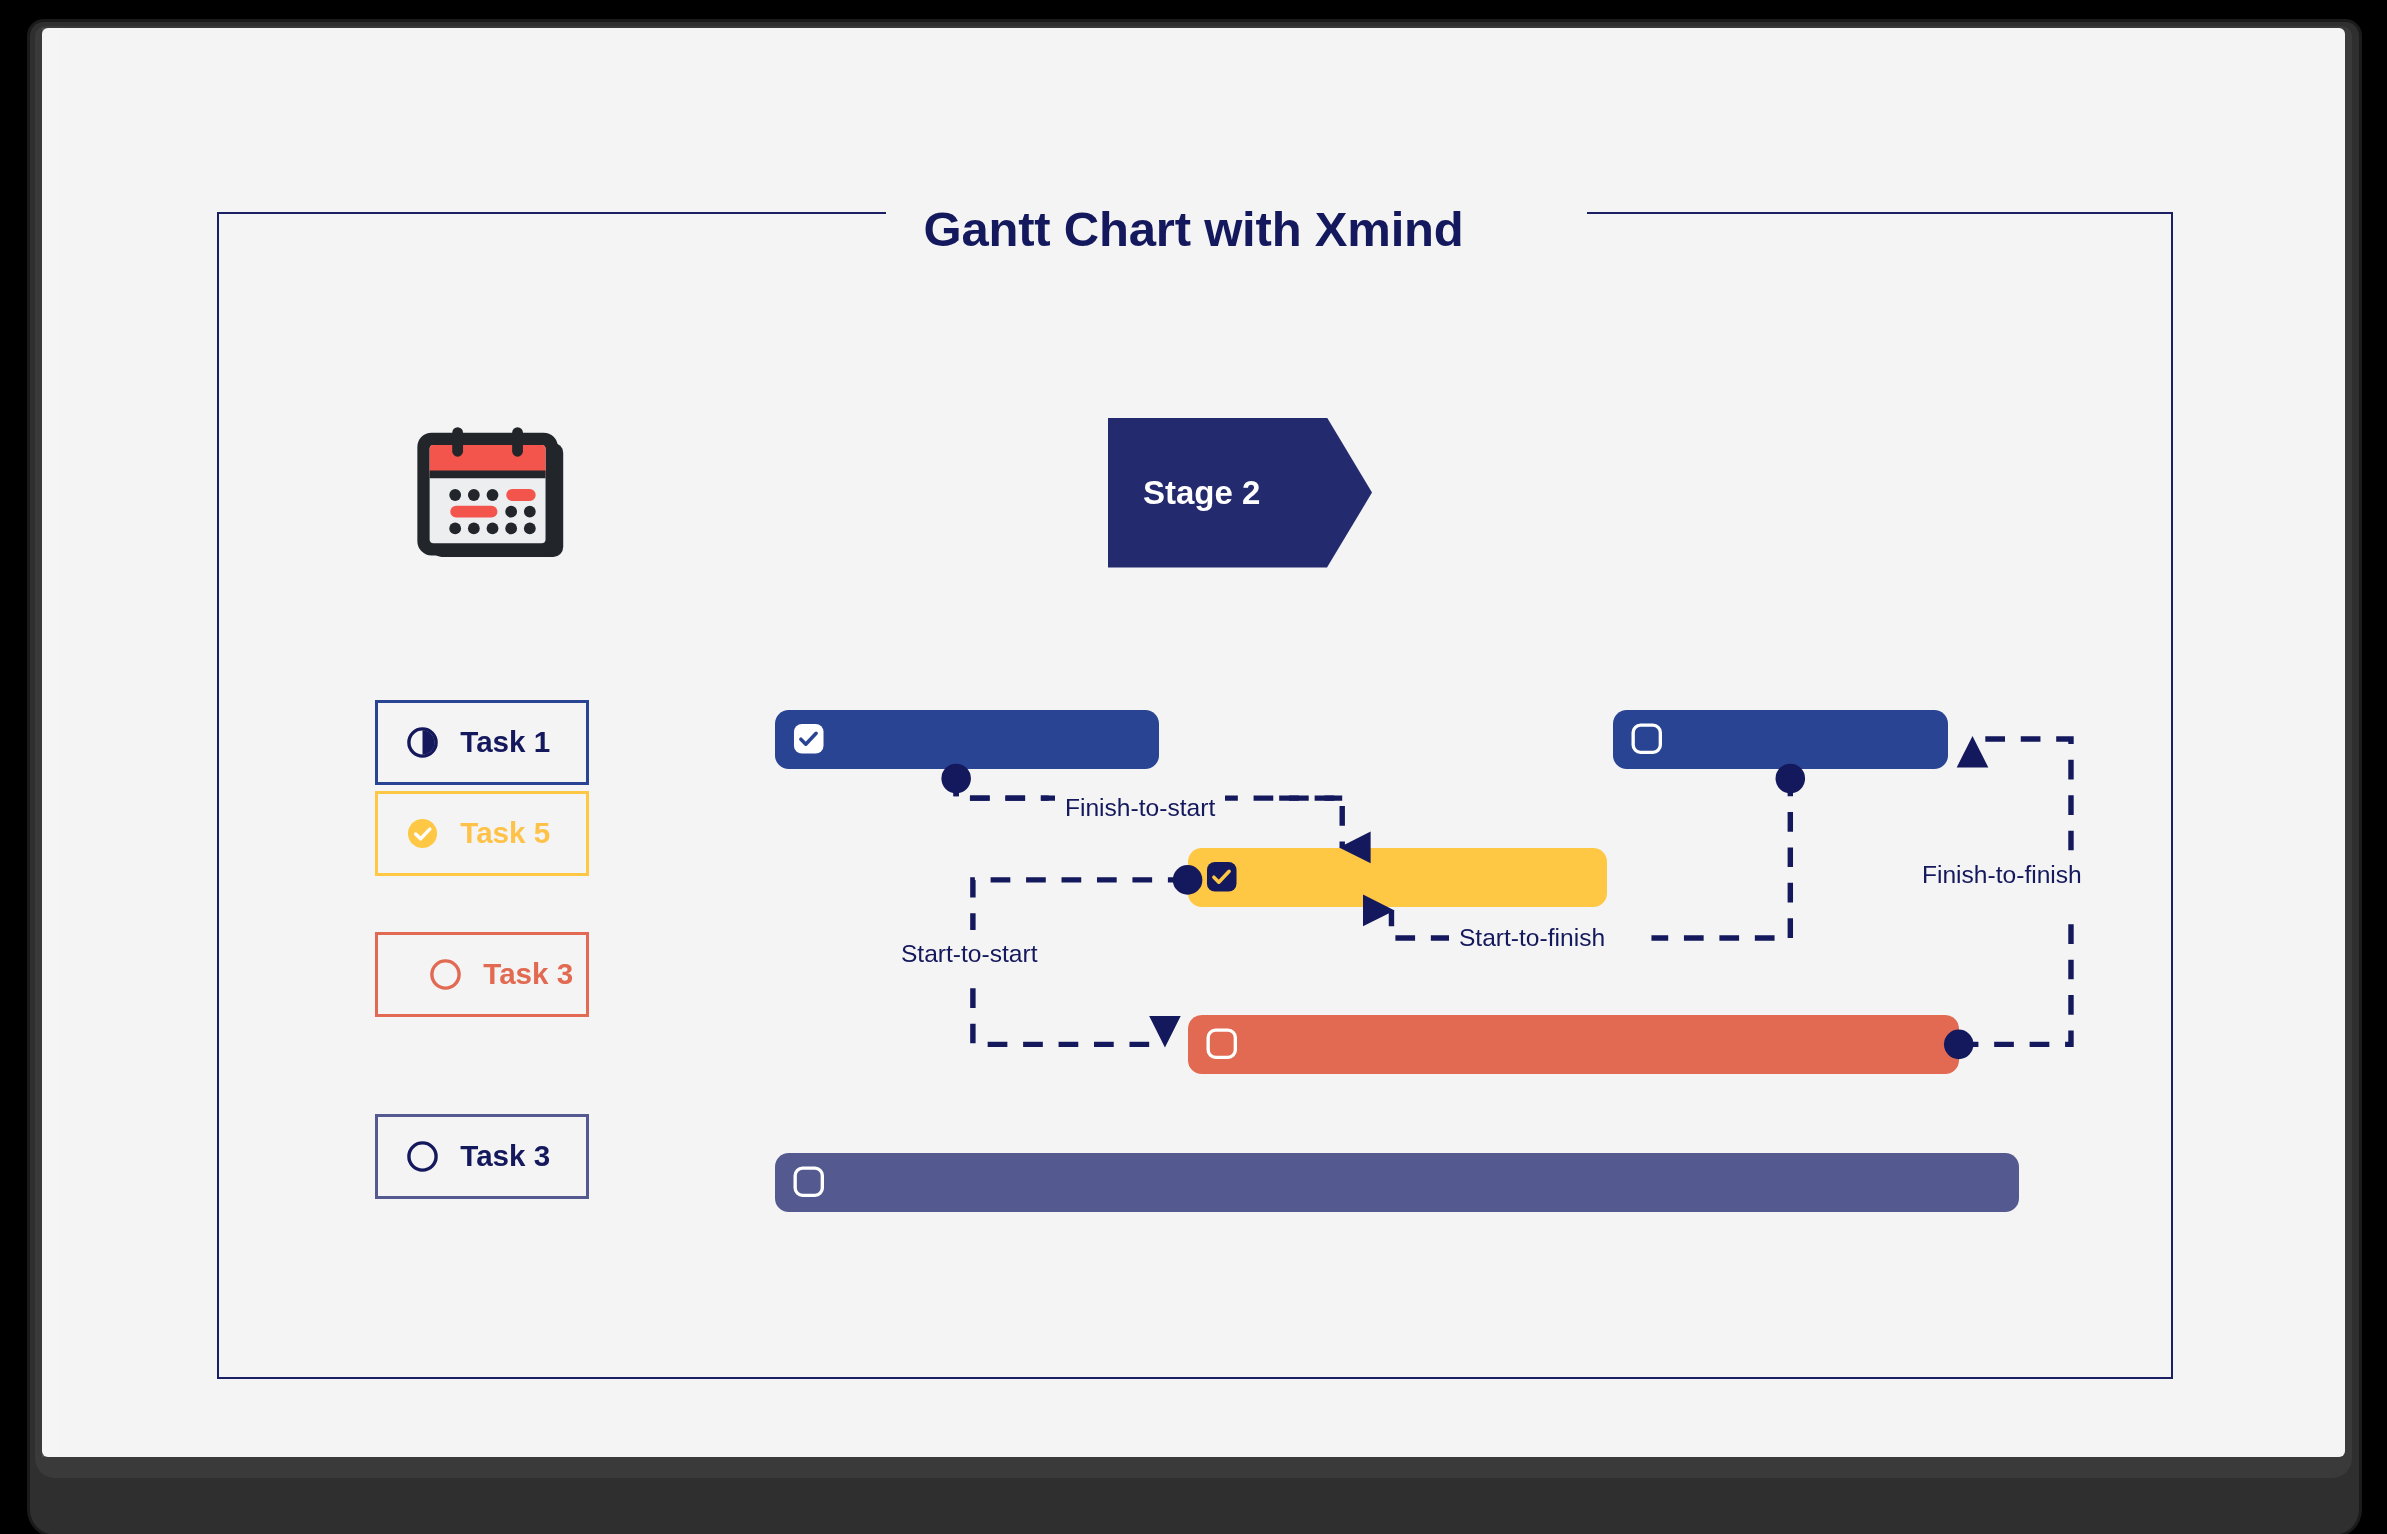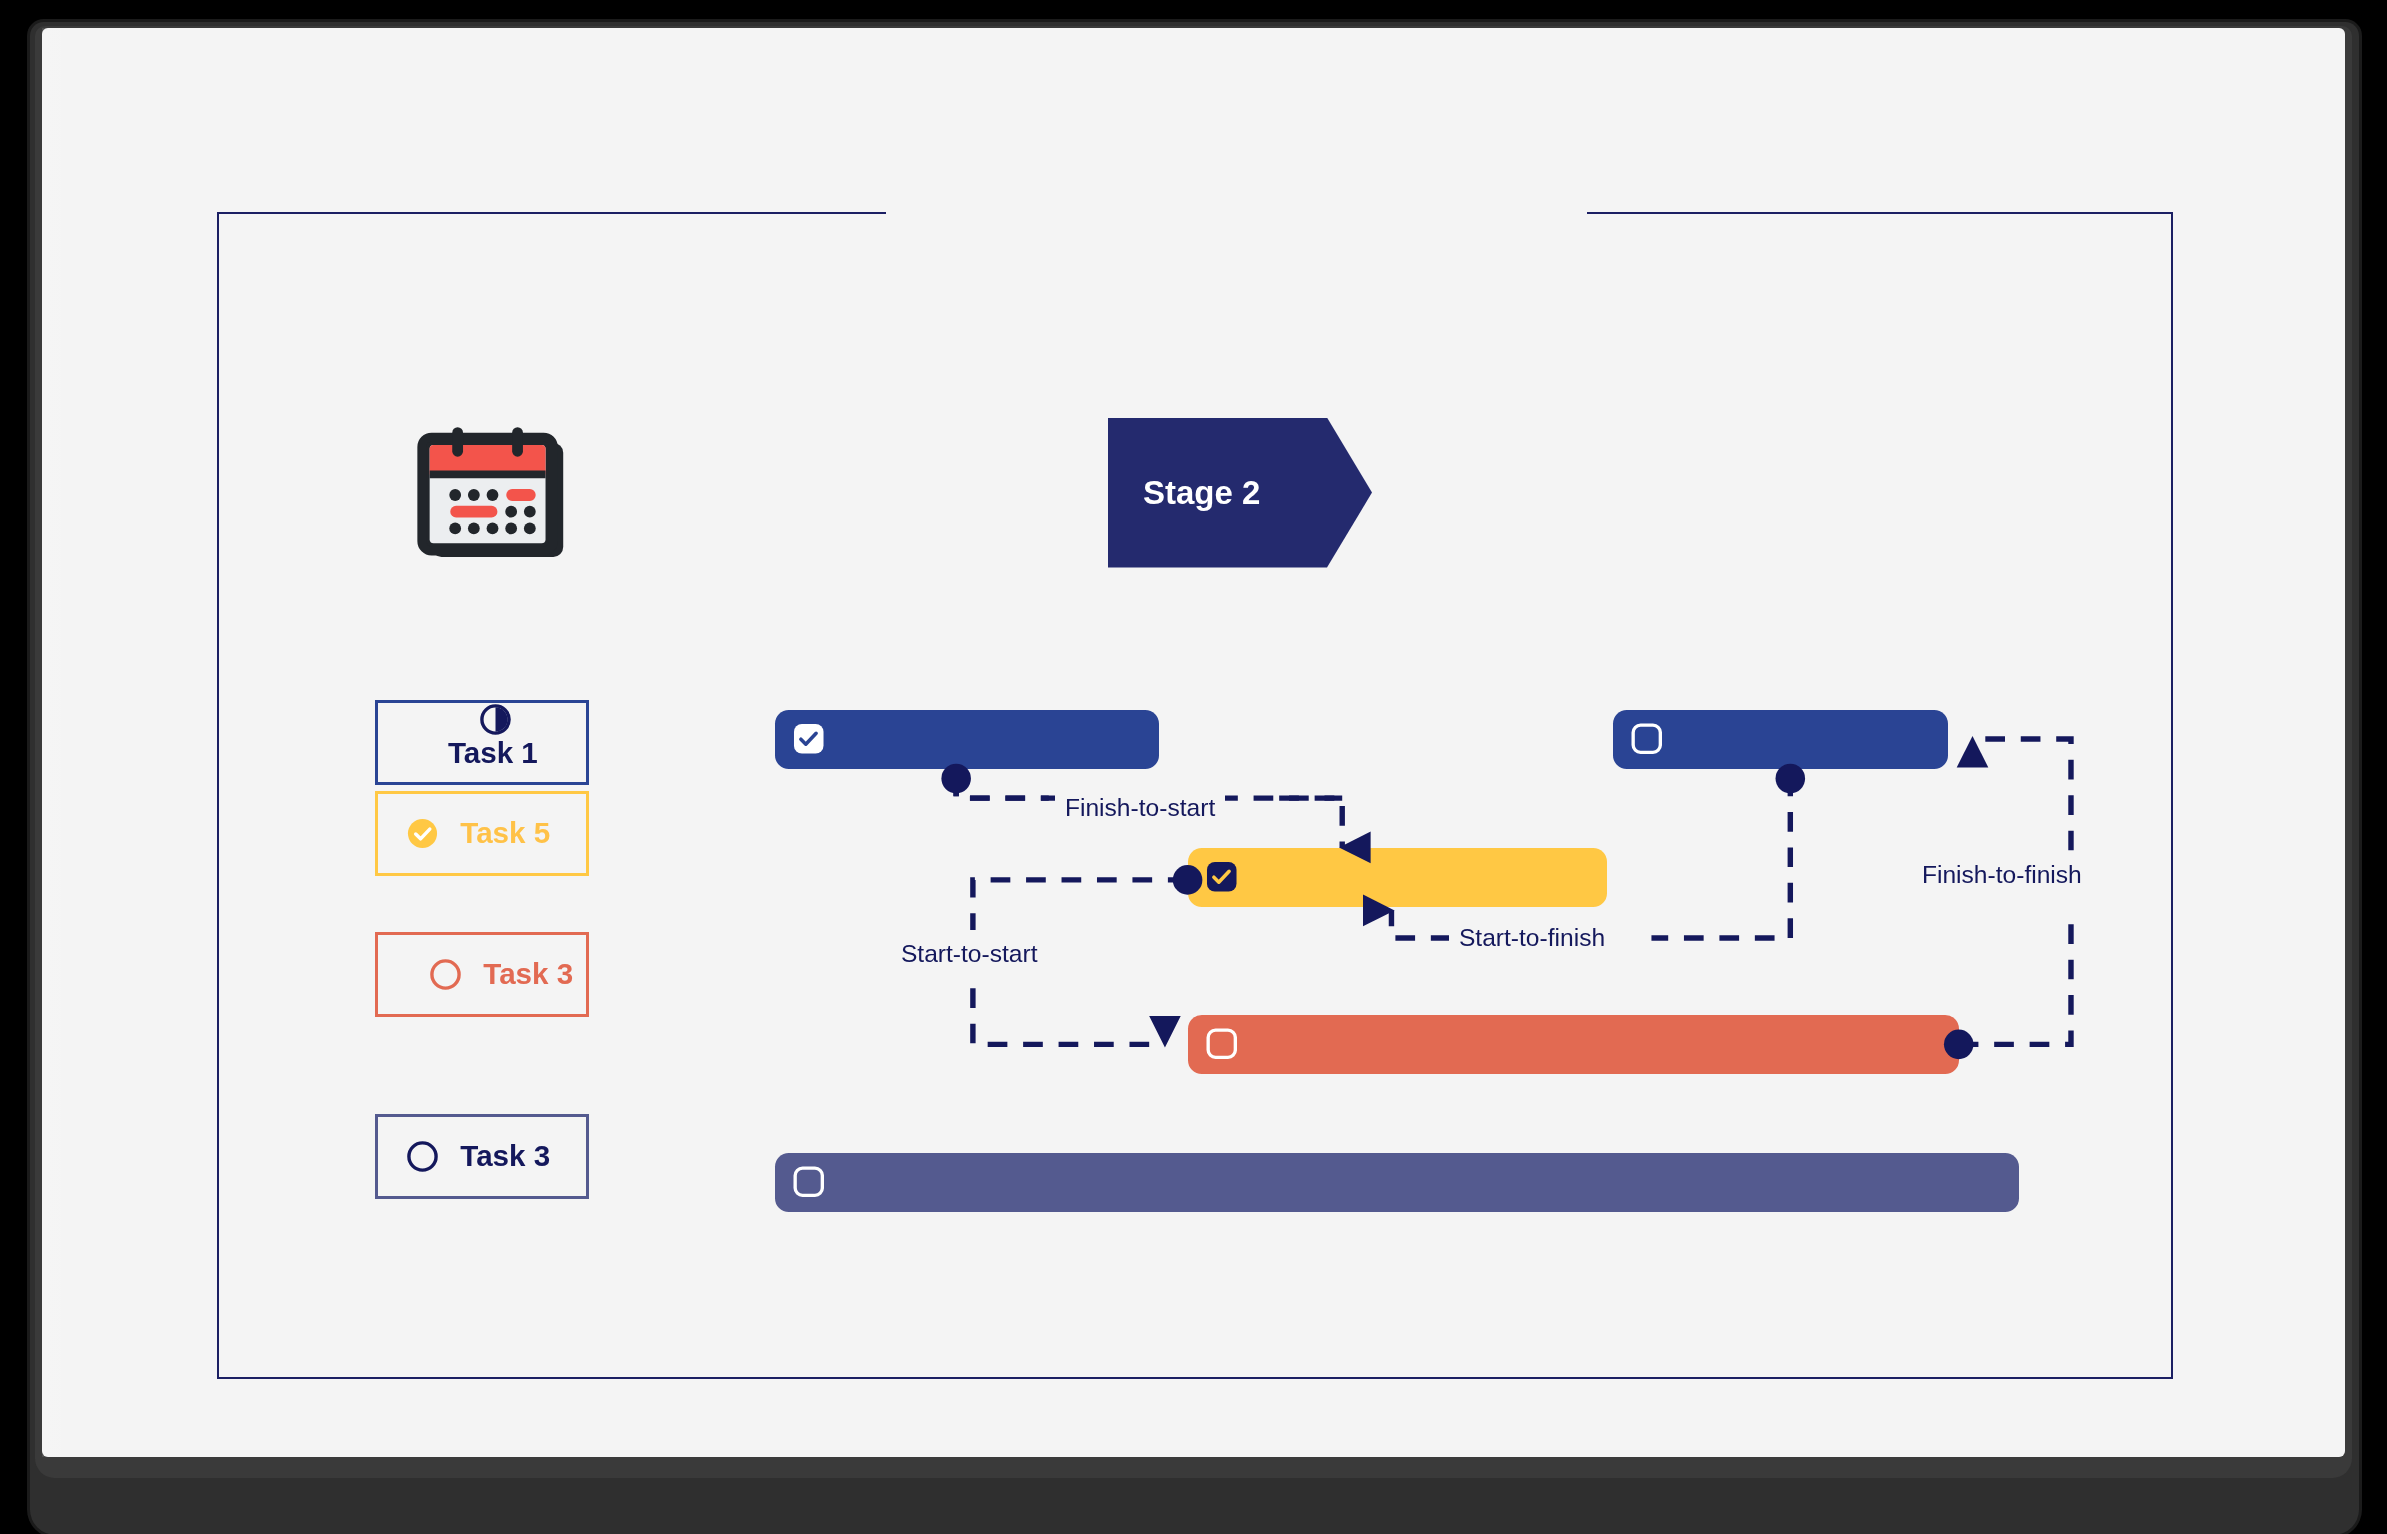--- a/index.html
+++ b/index.html
@@ -107,20 +107,21 @@
 <div id="device">
   <div id="bezel"></div>
   <div id="bezel-inner"></div>
 
   <div id="screen">
     <div id="canvas">
 
       <div id="frame"></div>
       <div id="frame-gap"></div>
 
+      <div id="title">Gantt Chart with Xmind</div>
 
       <svg id="calendar" viewBox="0 0 168 150">
         <rect x="22" y="22" width="134" height="116" rx="10" fill="#22262b"></rect>
         <rect x="12" y="16" width="134" height="116" rx="10" fill="#22262b"></rect>
         <rect x="20" y="24" width="118" height="100" rx="4" fill="#eceef0"></rect>
         <path d="M20 28a4 4 0 0 1 4-4h110a4 4 0 0 1 4 4v26H20z" fill="#f3544b"></path>
         <rect x="12" y="16" width="134" height="116" rx="10" fill="none" stroke="#22262b" stroke-width="9"></rect>
         <line x1="20" y1="54" x2="138" y2="54" stroke="#22262b" stroke-width="8"></line>
         <rect x="43" y="6" width="11" height="30" rx="5.5" fill="#22262b"></rect>
         <rect x="104" y="6" width="11" height="30" rx="5.5" fill="#22262b"></rect>
@@ -137,21 +138,21 @@
             <circle cx="122" cy="109" r="6"></circle>
         </g>
         <rect x="98" y="69" width="30" height="12" rx="6" fill="#f3544b"></rect>
         <rect x="41" y="86" width="48" height="12" rx="6" fill="#f3544b"></rect>
       </svg>
 
       <div class="stage" style="left:1066px;width:264px;">
         <span class="stage-label">Stage 2</span>
       </div>
 
-      <div class="chip" style="top:672px;border-color:#2a4494;flex-direction:column;">
+      <div class="chip" style="top:672px;border-color:#2a4494;">
         <svg class="chip-icon" viewBox="0 0 34 34">
           <circle cx="17" cy="17" r="14" fill="none" stroke="#14185c" stroke-width="3.5"></circle>
           <path d="M17 4.5a12.5 12.5 0 0 1 0 25z" fill="#14185c"></path>
         </svg>
         <span class="chip-label" style="color:#14185c;">Task 1</span>
       </div>
 
       <div class="chip" style="top:763px;border-color:#ffc844;">
         <svg class="chip-icon" viewBox="0 0 34 34">
           <circle cx="17" cy="17" r="15" fill="#ffc844"></circle>

